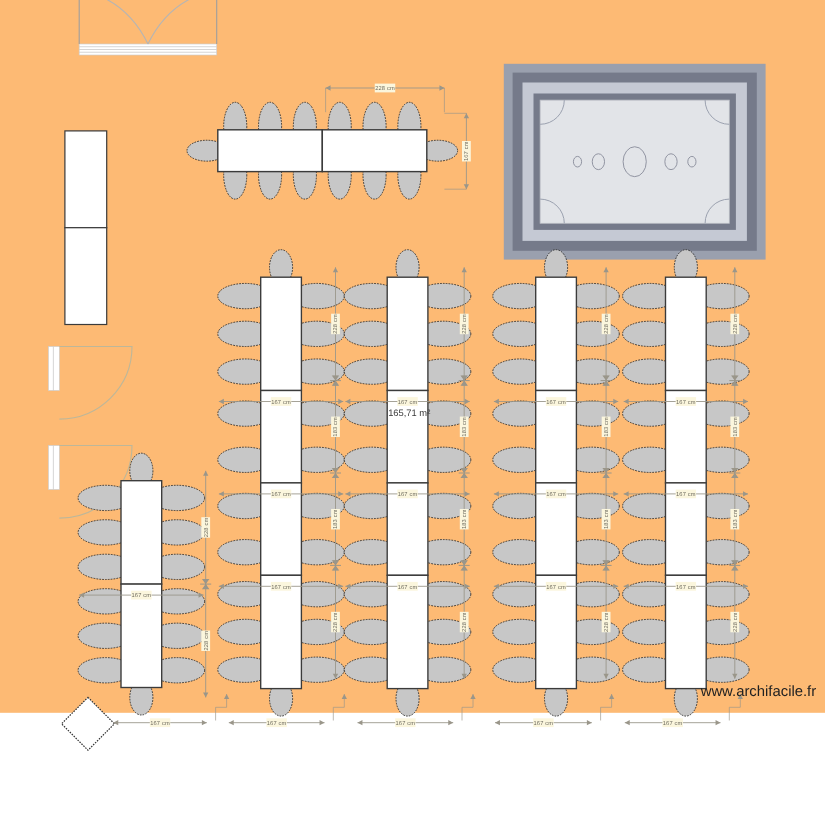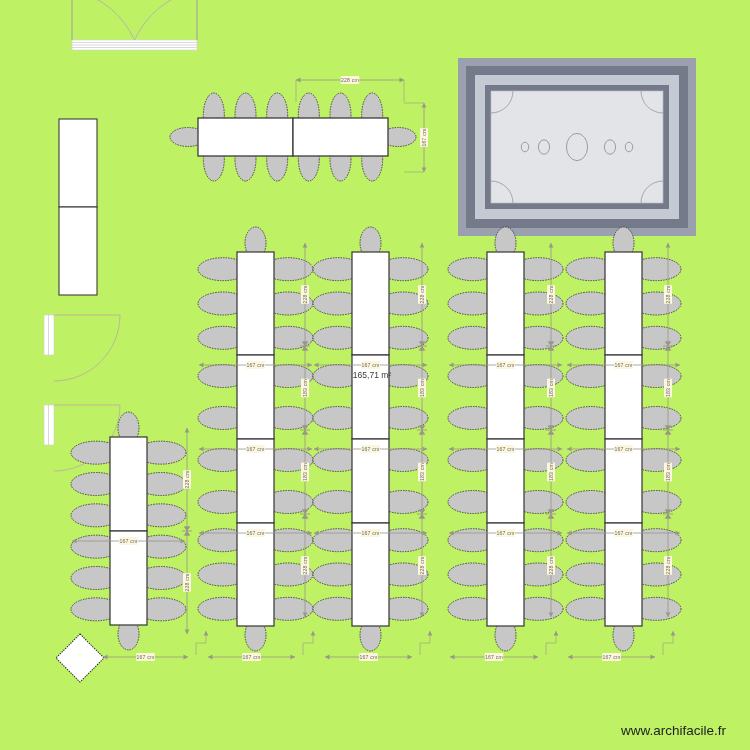--- a/index.html
+++ b/index.html
@@ -1,24 +1,24 @@
 <!DOCTYPE html>
 <html><head>
 <meta charset="utf-8">
 <style>
   html,body{margin:0;padding:0;background:#ffffff;}
   body{width:750px;height:750px;overflow:hidden;
        font-family:"Liberation Sans","DejaVu Sans",sans-serif;}
-  #stage{position:relative;width:750px;height:750px;background:#bef264;}
+  #stage{position:relative;width:750px;height:648px;background:#fdba74;}
   svg{display:block;}
   .dimtext{font-family:"Liberation Sans","DejaVu Sans",sans-serif;
            font-size:5.2px;fill:#6d6a5e;letter-spacing:.15px;}
   .areatext{font-family:"Liberation Sans","DejaVu Sans",sans-serif;
             font-size:8.5px;fill:#3a3a3a;}
-  .wm{position:absolute;right:24px;bottom:12px;font-size:13.5px;color:#222;
+  .wm{position:absolute;right:8px;bottom:12px;font-size:13.5px;color:#222;
       font-family:"Liberation Sans","DejaVu Sans",sans-serif;}
 </style>
 </head>
 <body>
 
 <div id="stage">
   <svg id="plan" width="750" height="750" viewBox="0 0 750 750">
       <g>
         <rect x="undefined" y="undefined" width="undefined" height="undefined" fill="#a9a9a9" stroke="none"></rect>
         <rect x="NaN" y="NaN" width="NaN" height="NaN" fill="#fbf6dd" stroke="none"></rect>

